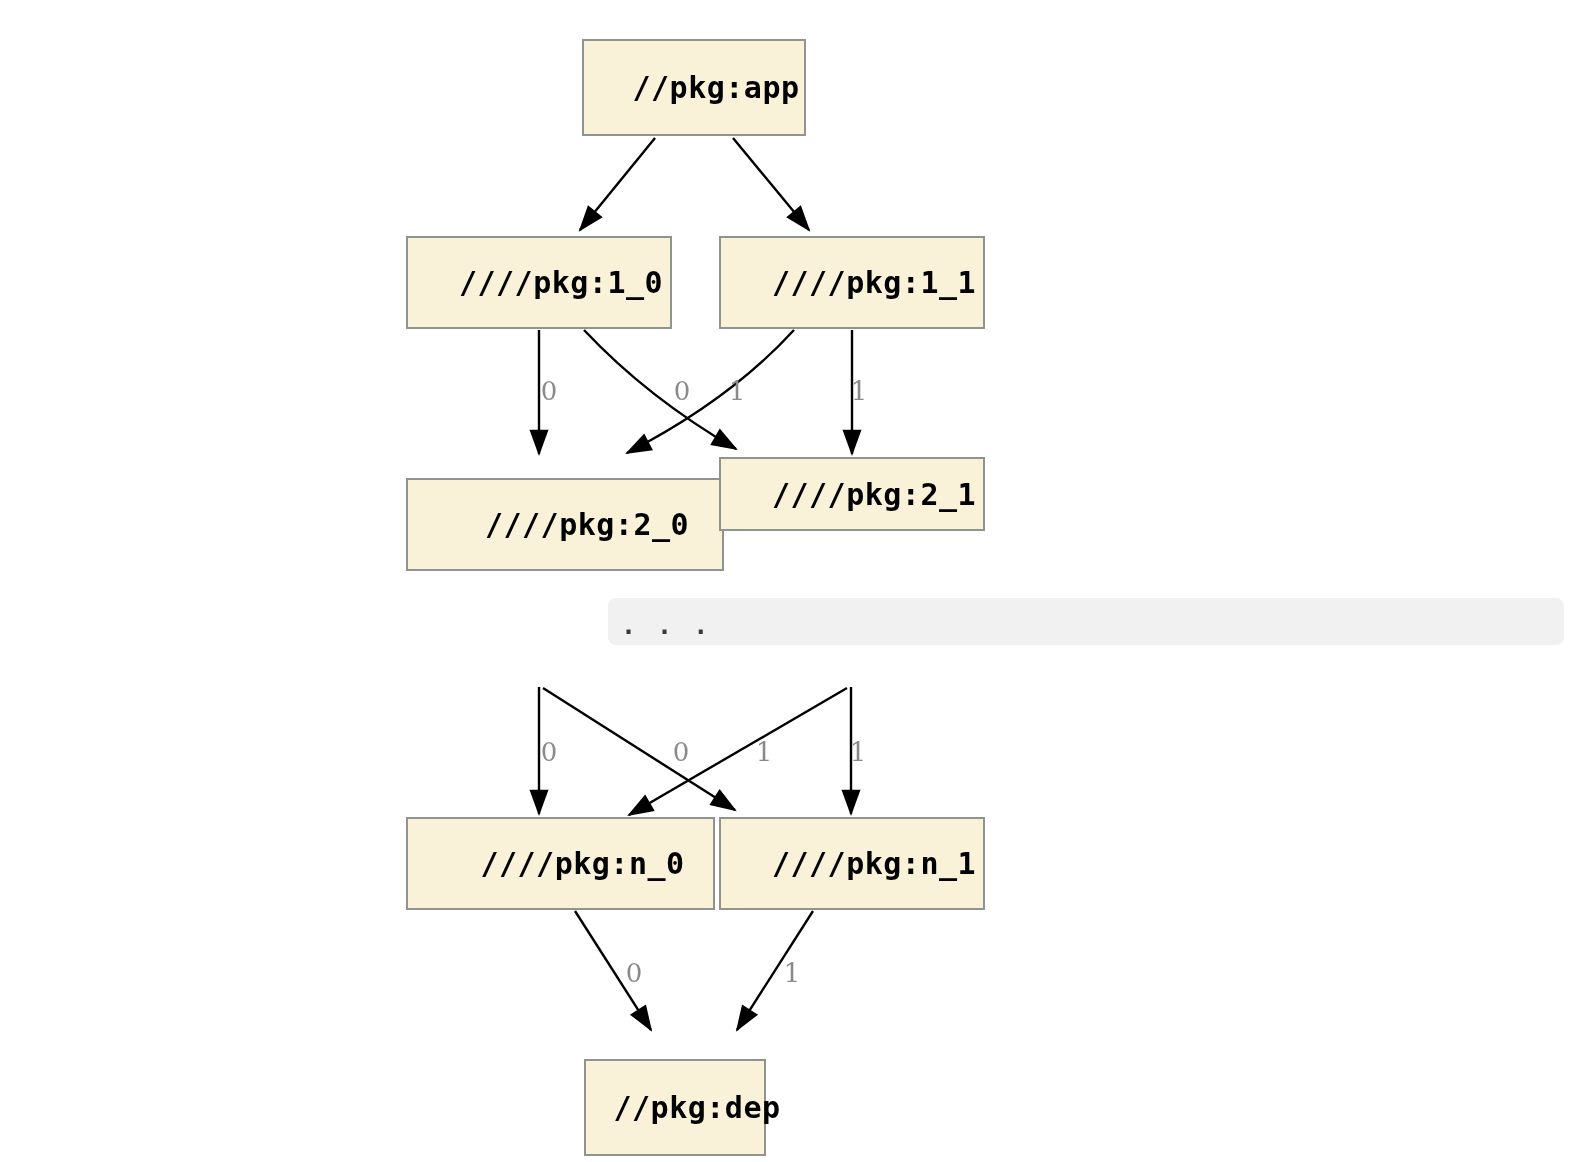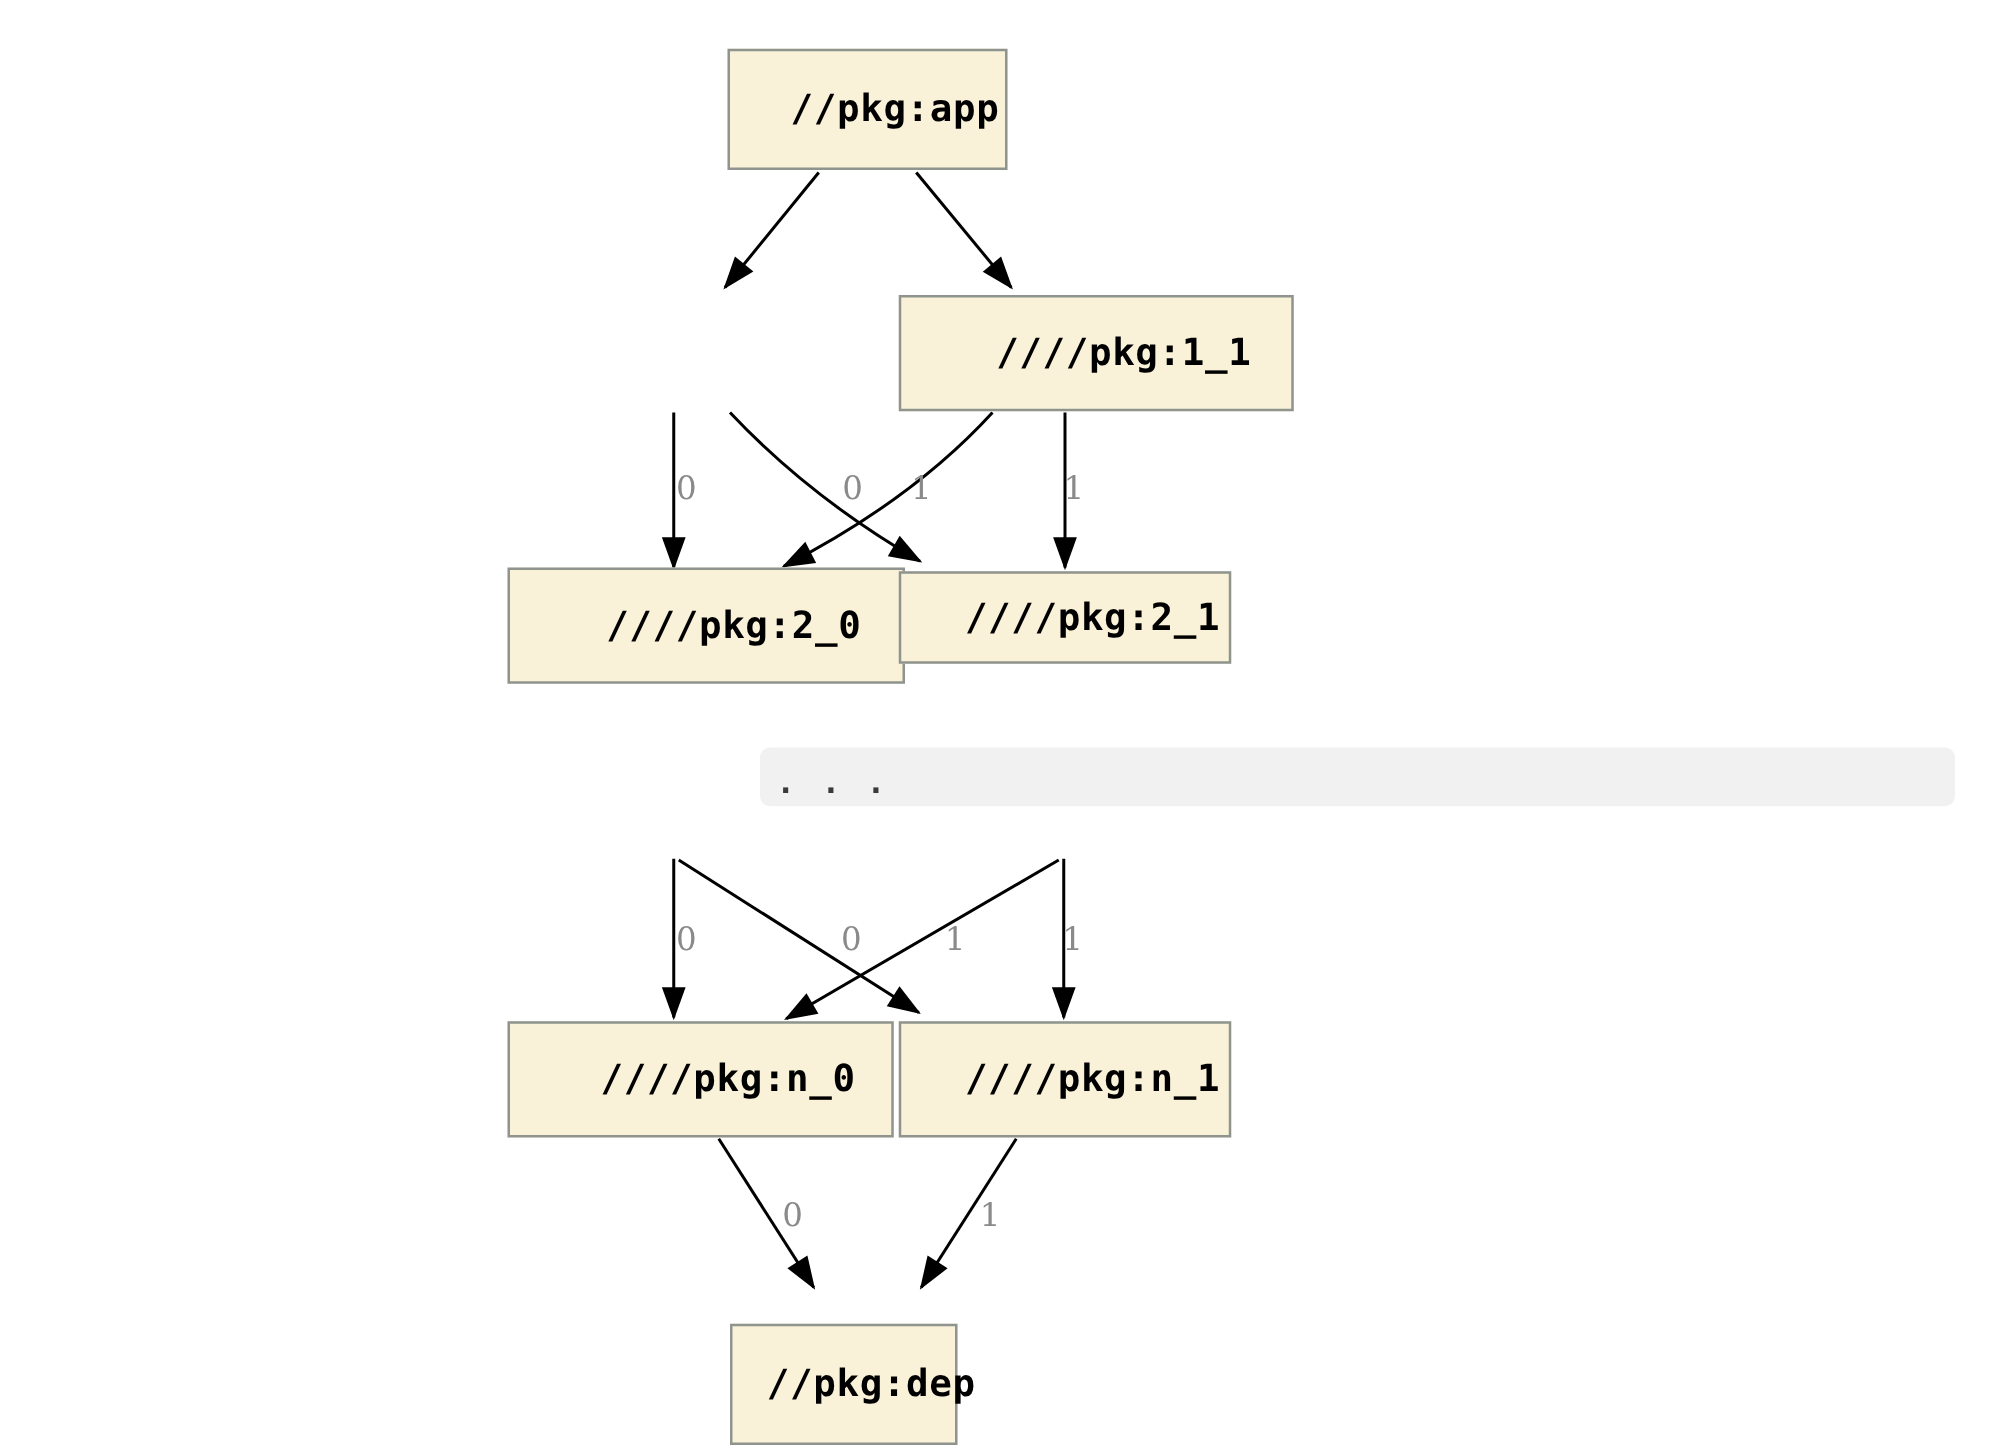--- a/index.html
+++ b/index.html
@@ -90,24 +90,27 @@
     <path class="edge" d="M543,688 L735,810" marker-end="url(#ah)"></path>
     <path class="edge" d="M847,688 L629,815" marker-end="url(#ah)"></path>
     <path class="edge" d="M851,687 L851,814" marker-end="url(#ah)"></path>
     <path class="edge" d="M575,911 L651,1030" marker-end="url(#ah)"></path>
     <path class="edge" d="M813,911 L737,1030" marker-end="url(#ah)"></path>
   </svg>
 
   <div class="node" style="left:582px; top:39px; width:224px; height:97px">
     <span class="node-label">//pkg:app</span>
   </div>
-  <div class="node" style="left:719px; top:236px; width:316px; height:93px">
+  <div class="node" style="left:406px; top:236px; width:266px; height:93px">
+    <span class="node-label">////pkg:1_0</span>
+  </div>
+  <div class="node" style="left:719px; top:236px; width:266px; height:93px">
     <span class="node-label">////pkg:1_1</span>
   </div>
-  <div class="node" style="left:406px; top:454px; width:318px; height:93px">
+  <div class="node" style="left:406px; top:478px; width:318px; height:93px">
     <span class="node-label">////pkg:2_0</span>
   </div>
   <div class="node" style="left:719px; top:457px; width:266px; height:74px">
     <span class="node-label">////pkg:2_1</span>
   </div>
 
   <div class="elabel" style="left:549px; top:391px">0</div>
   <div class="elabel" style="left:682px; top:391px">0</div>
   <div class="elabel" style="left:737px; top:391px">1</div>
   <div class="elabel" style="left:859px; top:391px">1</div>

